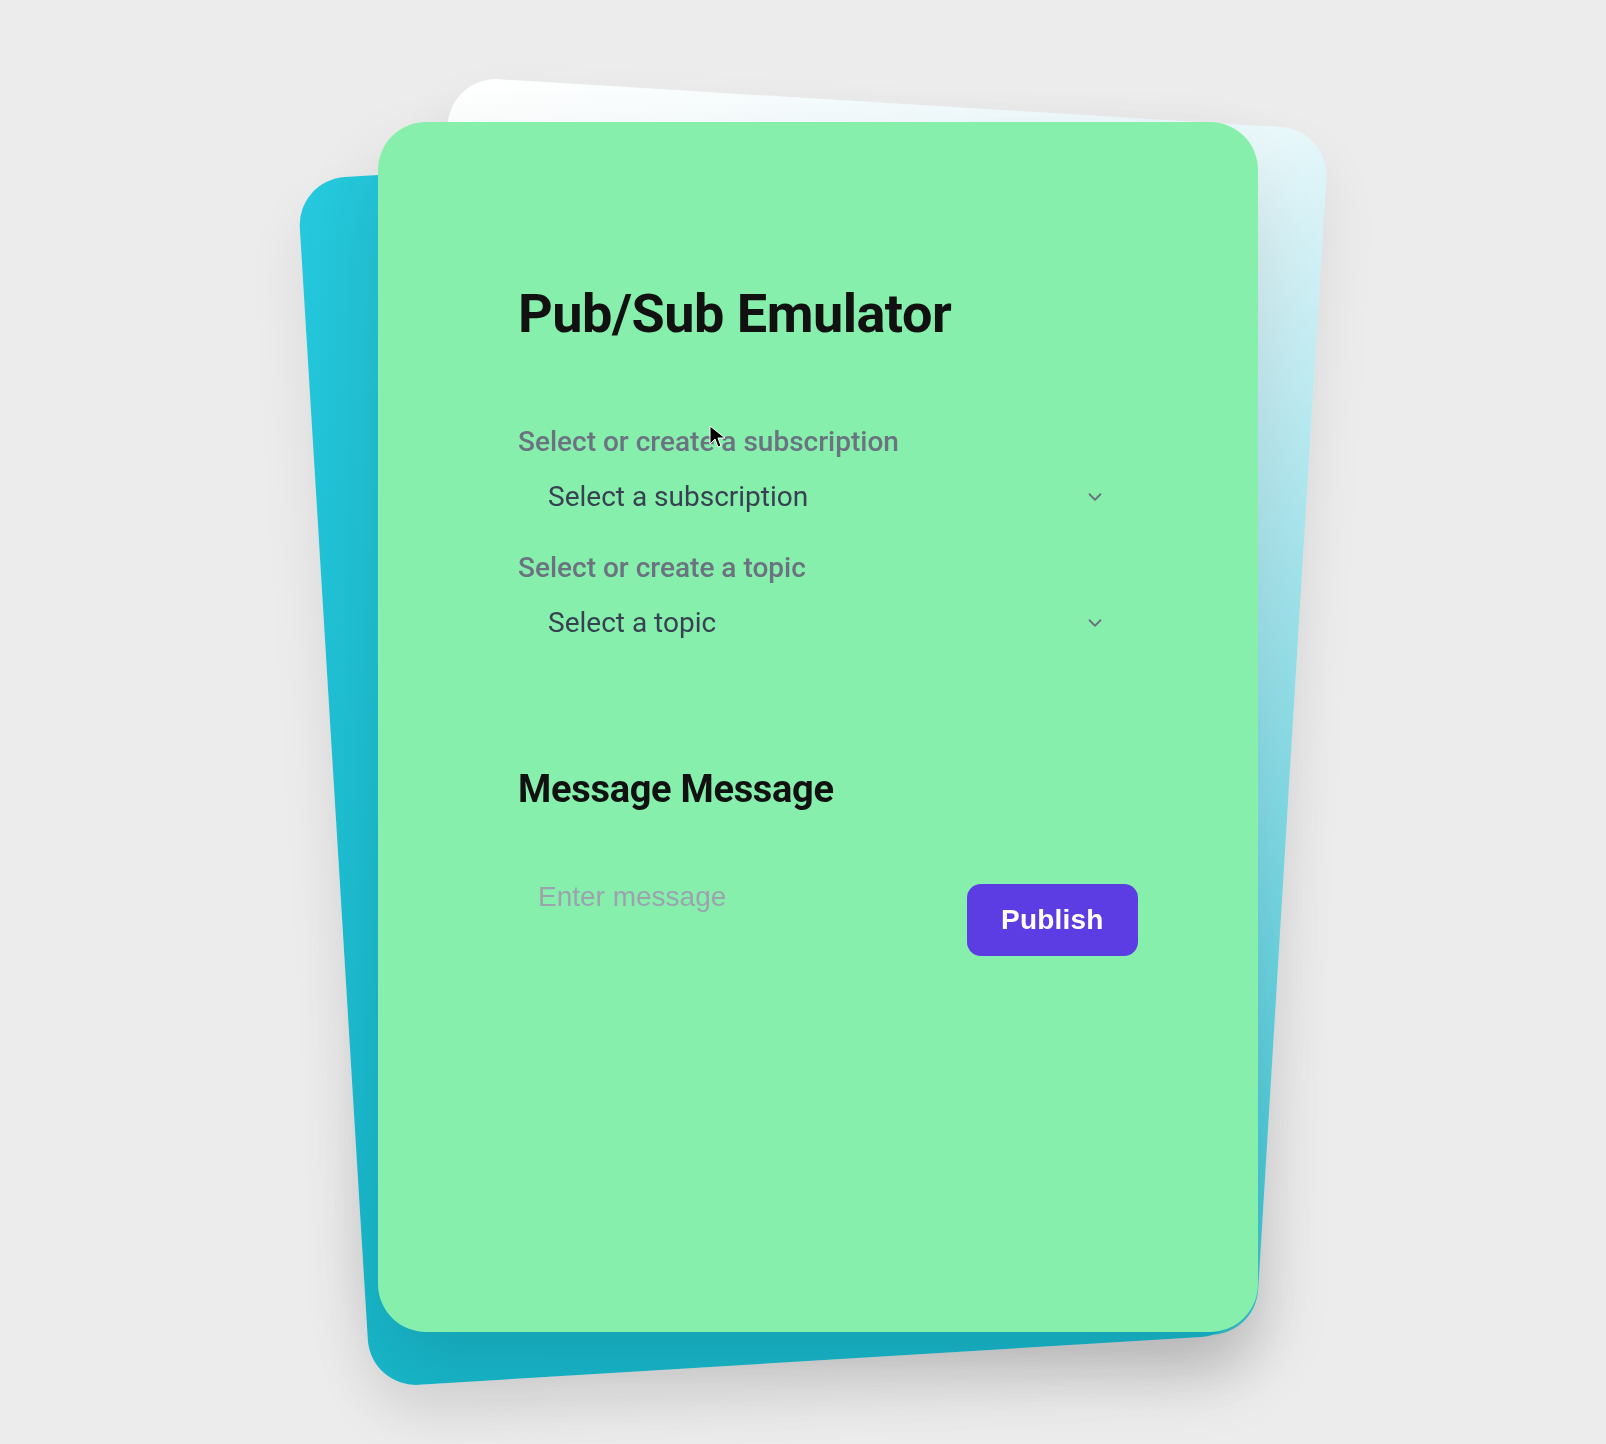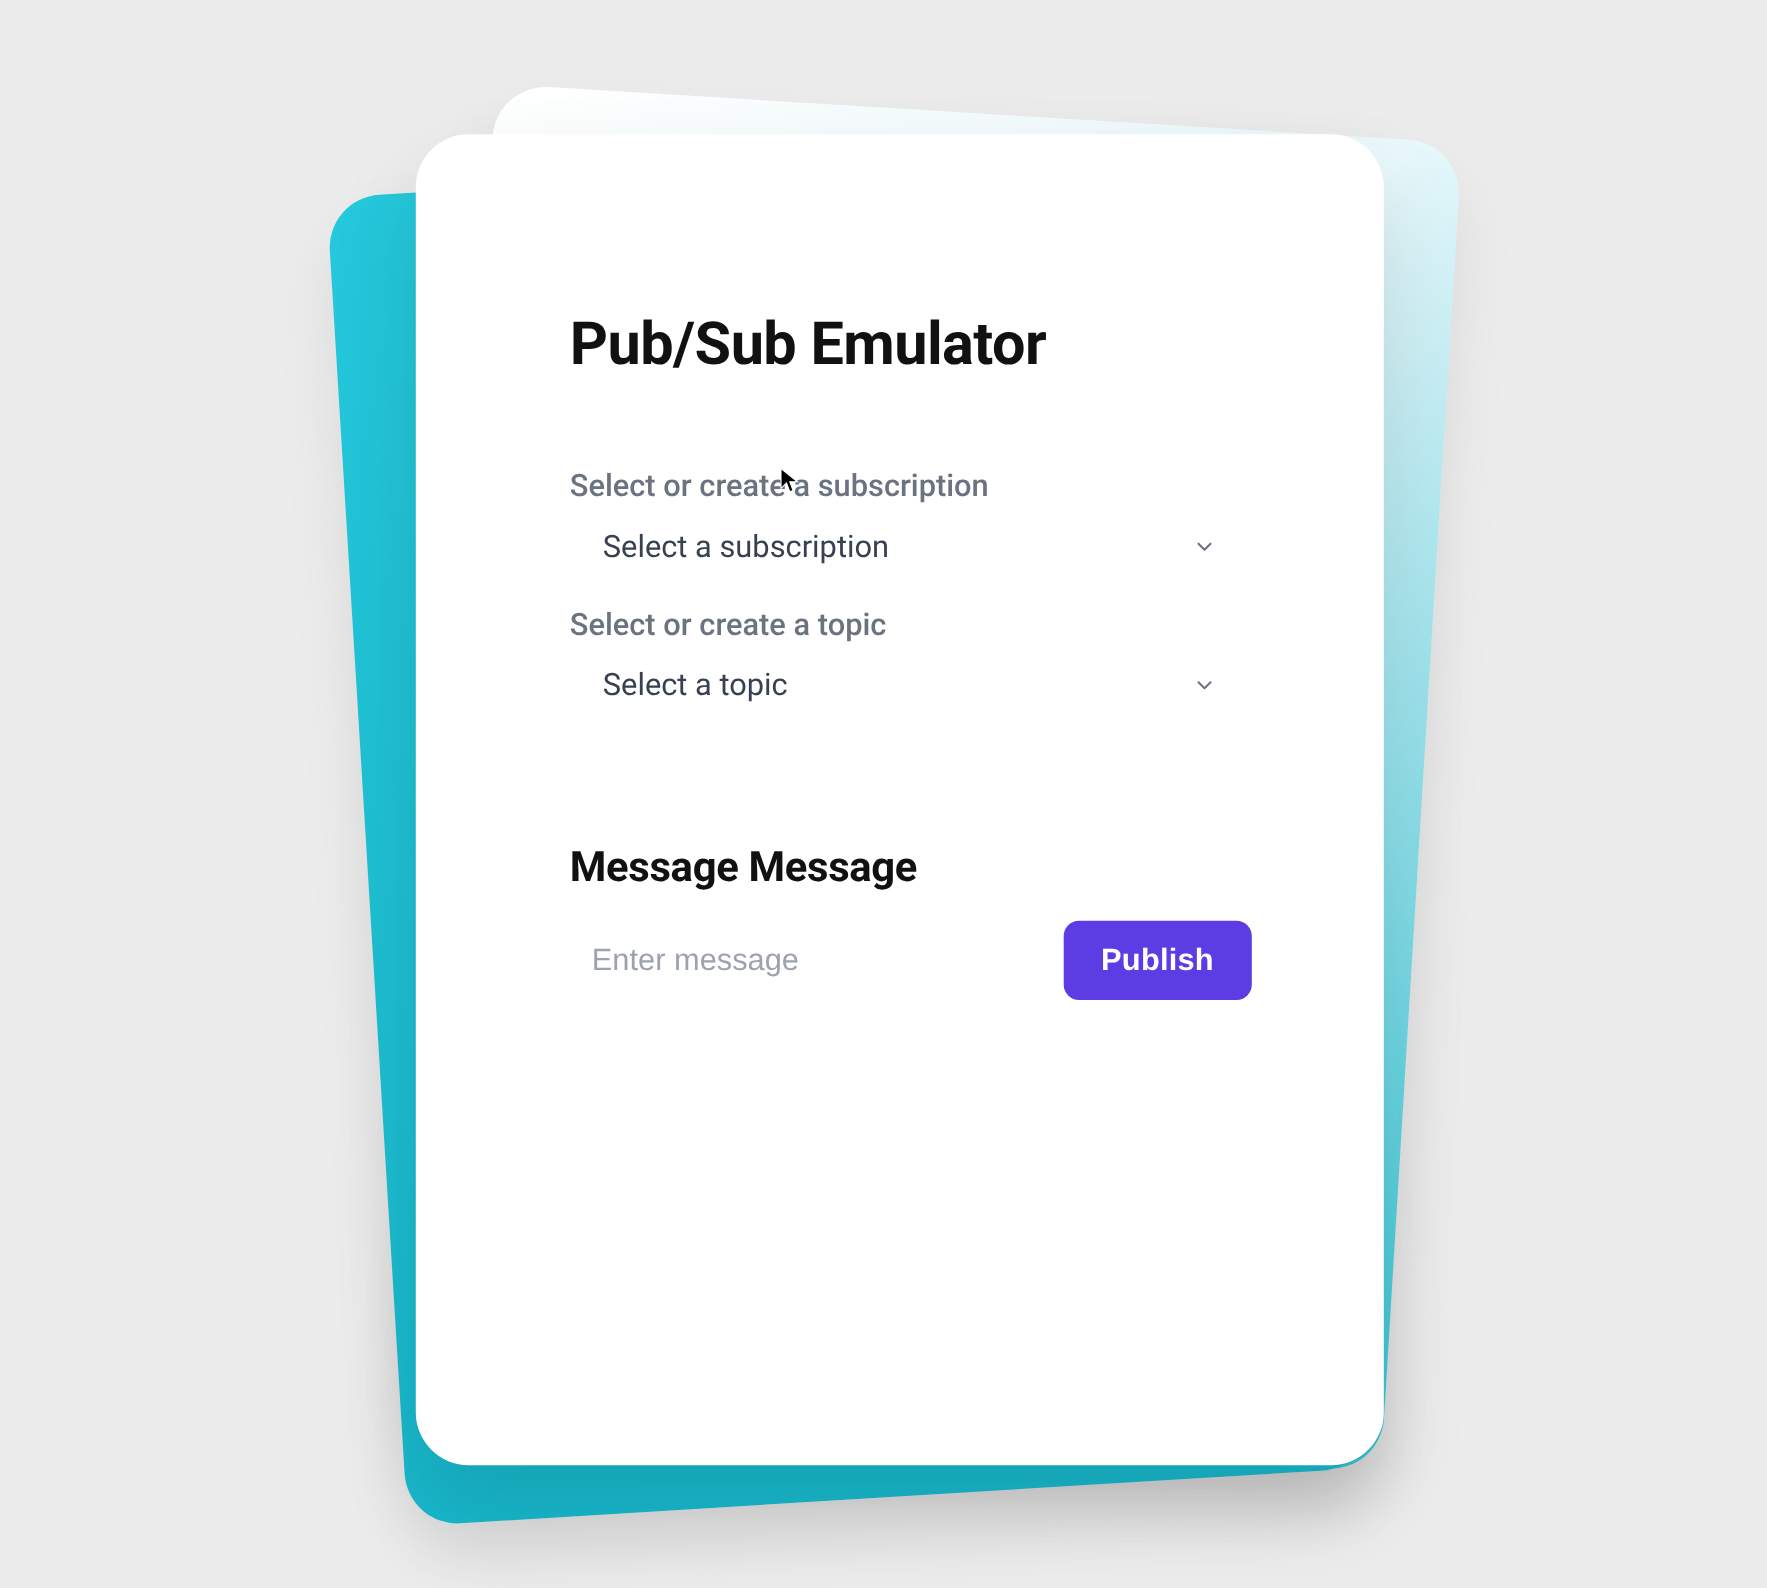--- a/index.html
+++ b/index.html
@@ -40,21 +40,21 @@
     top: 60px;
     left: 30px;
     transform: rotate(-3.5deg);
     box-shadow: 0 30px 60px rgba(0,0,0,0.08);
   }
   .card-main {
     position: absolute;
     width: 880px;
     height: 1210px;
     border-radius: 48px;
-    background: #ffffff;
+    background: #86efac;
     top: 30px;
     left: 75px;
     box-shadow: 0 40px 80px rgba(0,0,0,0.12);
     padding: 160px 140px 104px 140px;
   }
   .title {
     font-size: 54px;
     font-weight: 700;
     color: #111111;
     margin-bottom: 80px;
@@ -111,20 +111,21 @@
   .btn {
     background: #5b3de3;
     color: #ffffff;
     border: none;
     border-radius: 14px;
     font-size: 28px;
     font-weight: 600;
     padding: 20px 34px;
     cursor: pointer;
     letter-spacing: 0.2px;
+    margin-top: 47px;
   }
   .received-block { margin-top: 60px; }
   .cursor-arrow {
     position: absolute;
     top: 302px;
     left: 330px;
     width: 20px;
     height: 26px;
     pointer-events: none;
   }

